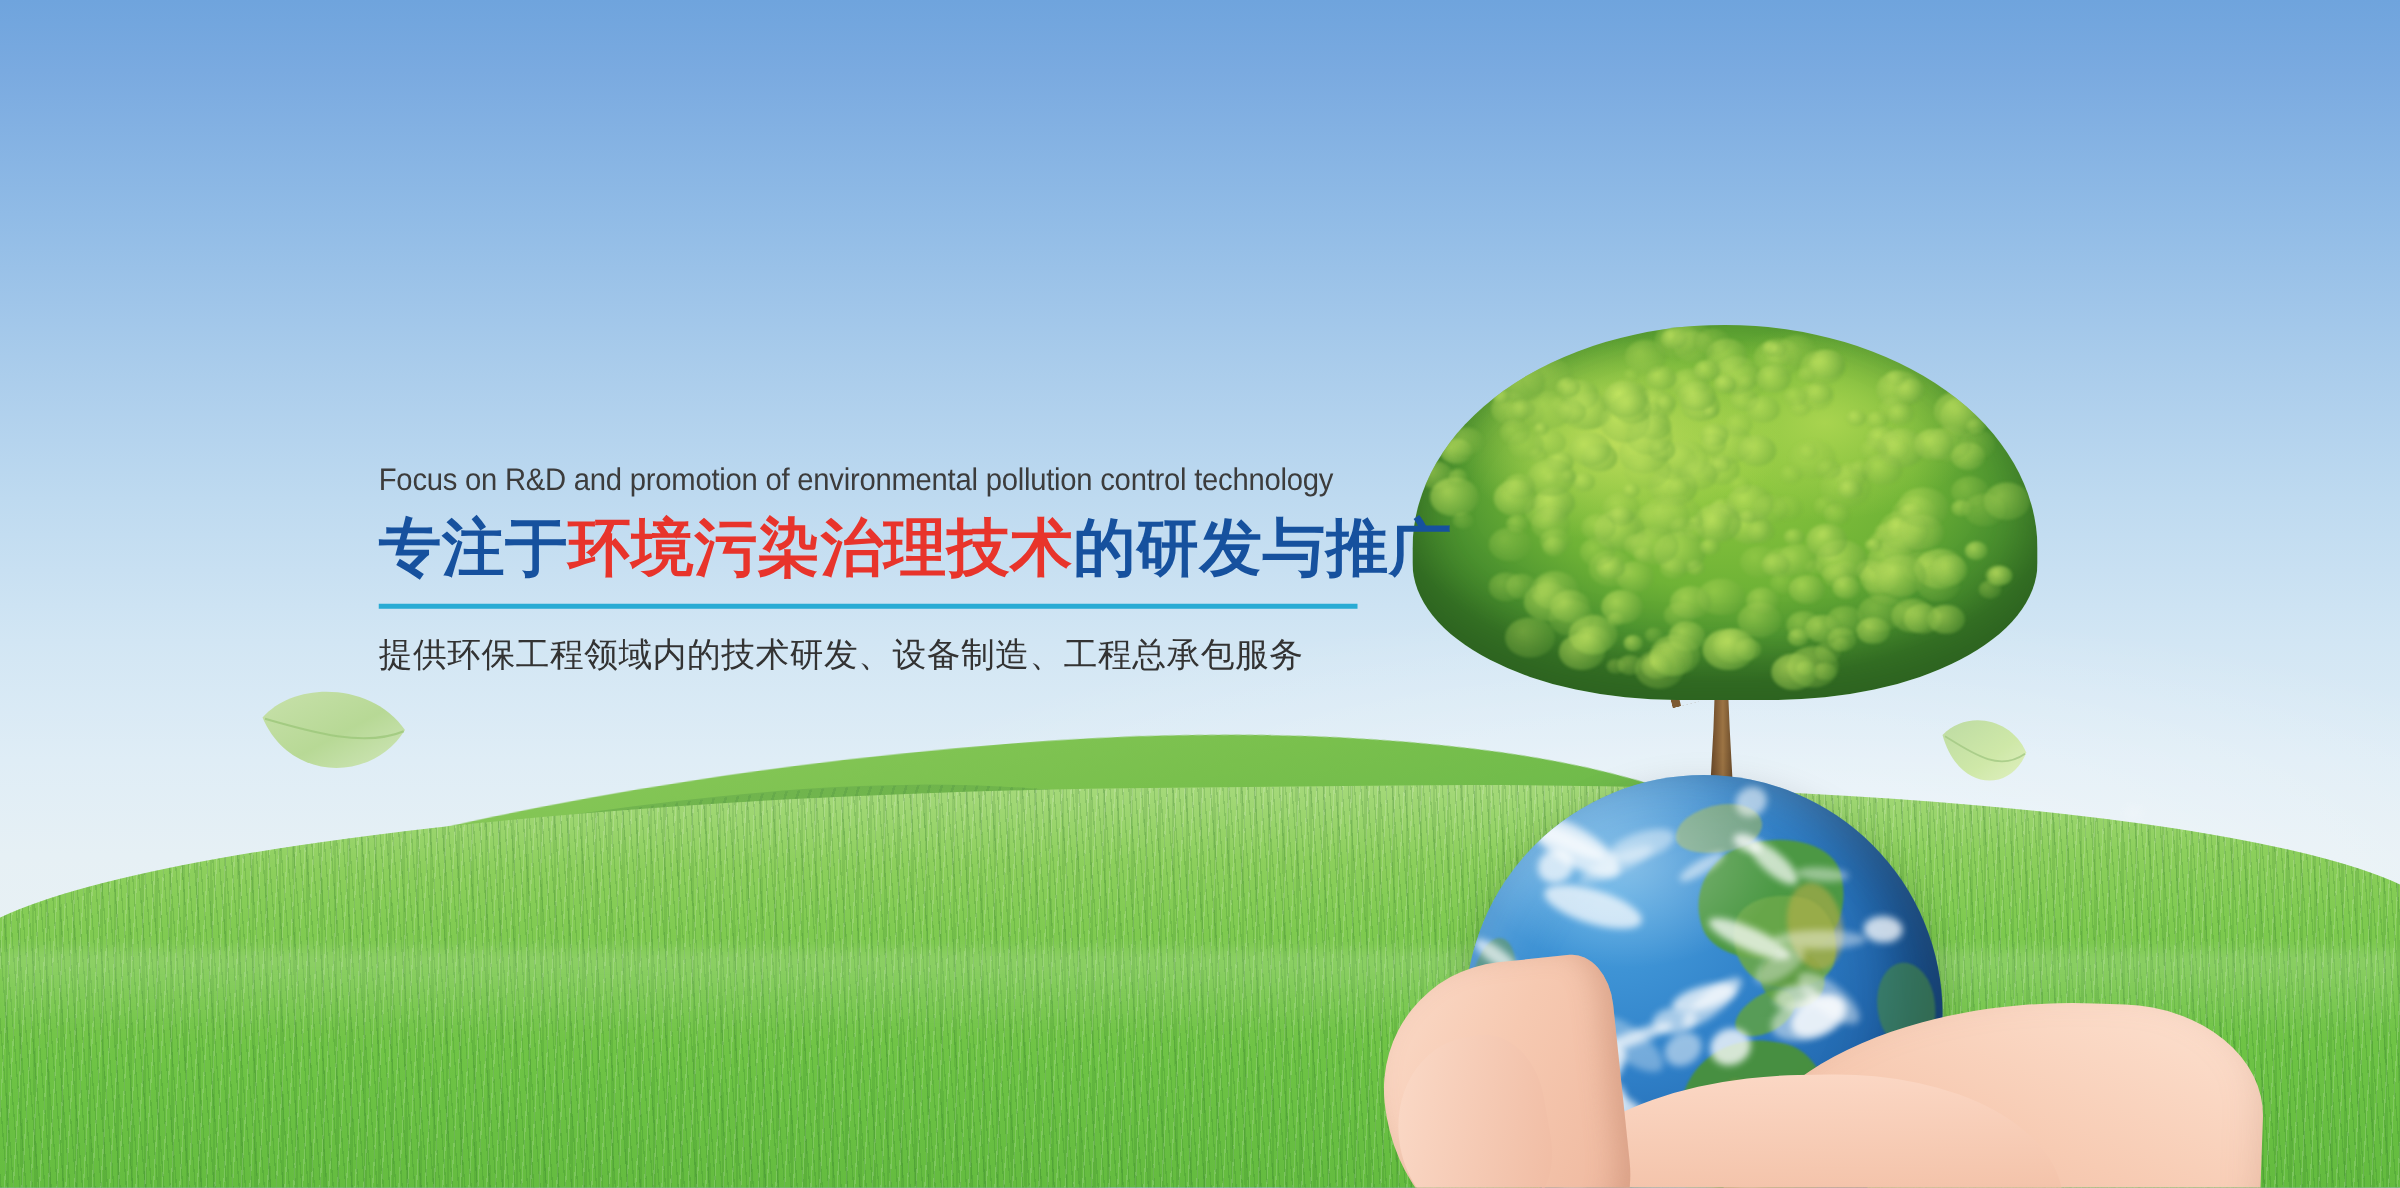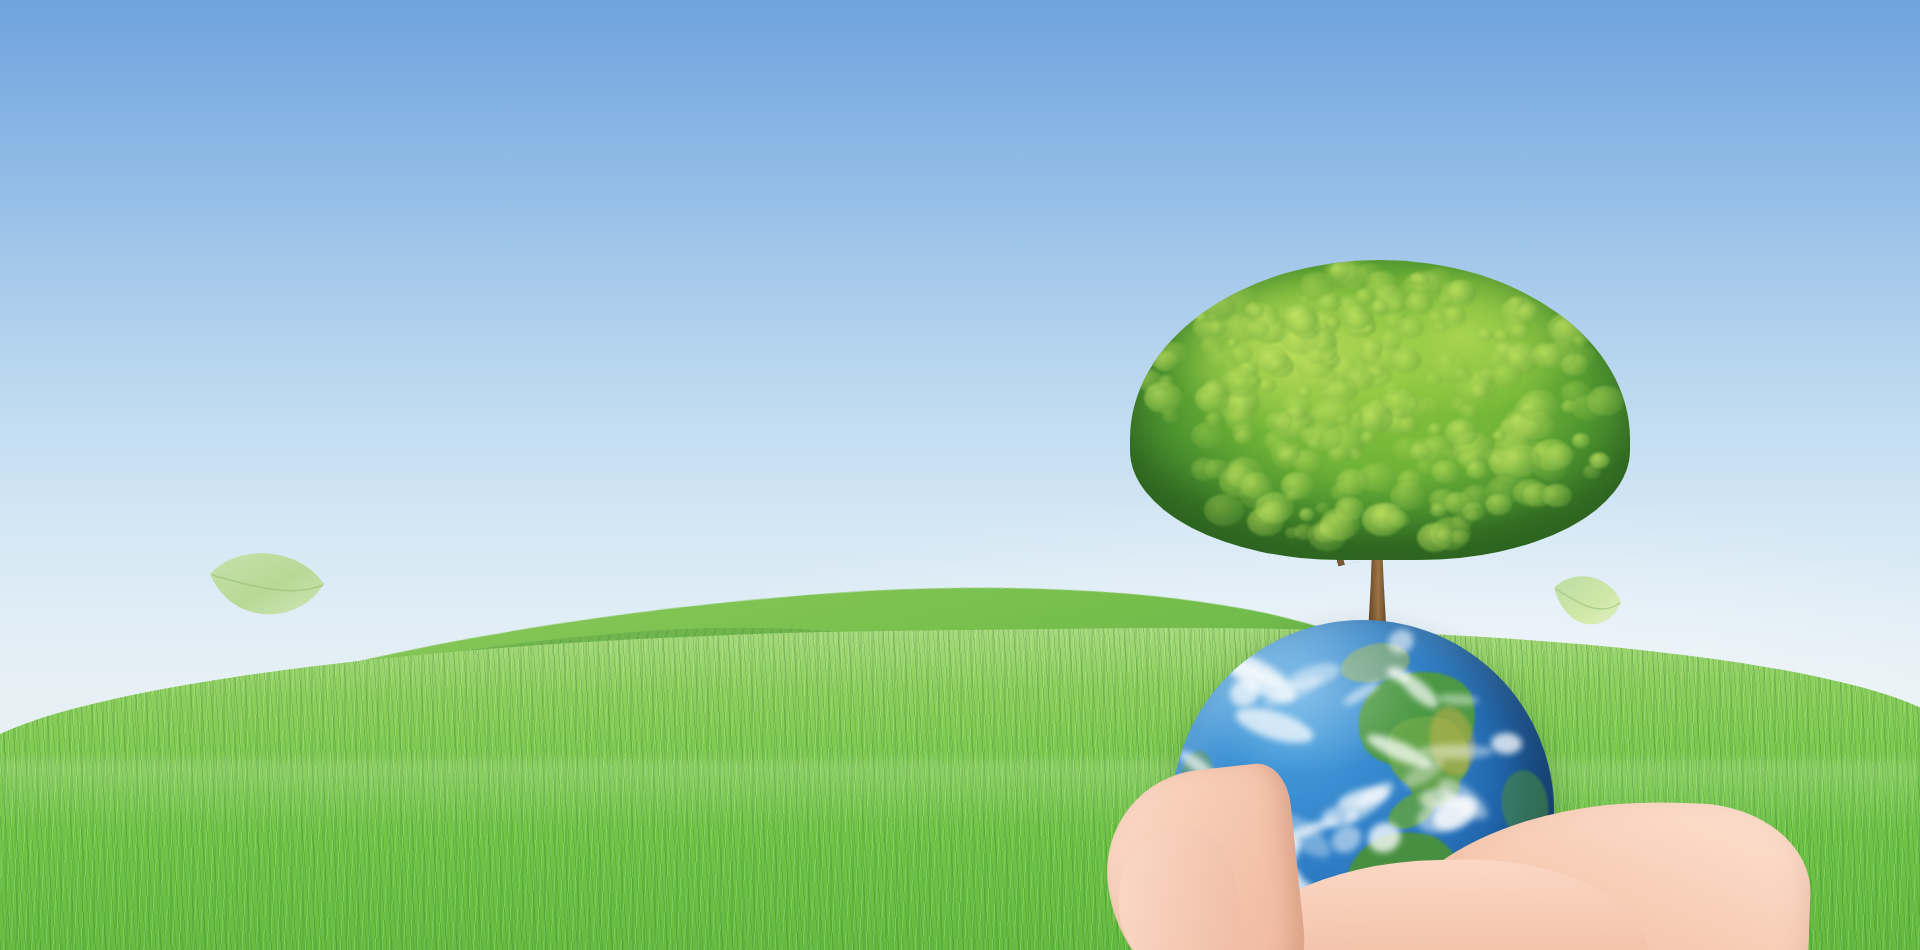--- a/index.html
+++ b/index.html
@@ -593,14 +593,20 @@
           <stop offset="0%" stop-color="#b9d99a"></stop>
           <stop offset="60%" stop-color="#cce79f"></stop>
           <stop offset="100%" stop-color="#dff0bb"></stop>
         </linearGradient>
       </defs>
       <path d="M3 16 C22 -4 58 2 70 30 C58 62 16 62 3 16 Z" fill="url(#lg2)" opacity=".9"></path>
       <path d="M5 17 C26 30 48 46 69 31" stroke="#a3c883" stroke-width="1.4" fill="none" opacity=".8"></path>
     </svg>
   </div>
 
+  <div class="textblock">
+    <div class="eyebrow">Focus on R&amp;D and promotion of environmental pollution control technology</div>
+    <div class="headline"><span>专注于</span><span class="accent">环境污染治理技术</span><span>的研发与推广</span></div>
+    <div class="rule"></div>
+    <div class="subhead">提供环保工程领域内的技术研发、设备制造、工程总承包服务</div>
+  </div>
 
 </div>
 
 </body></html>

